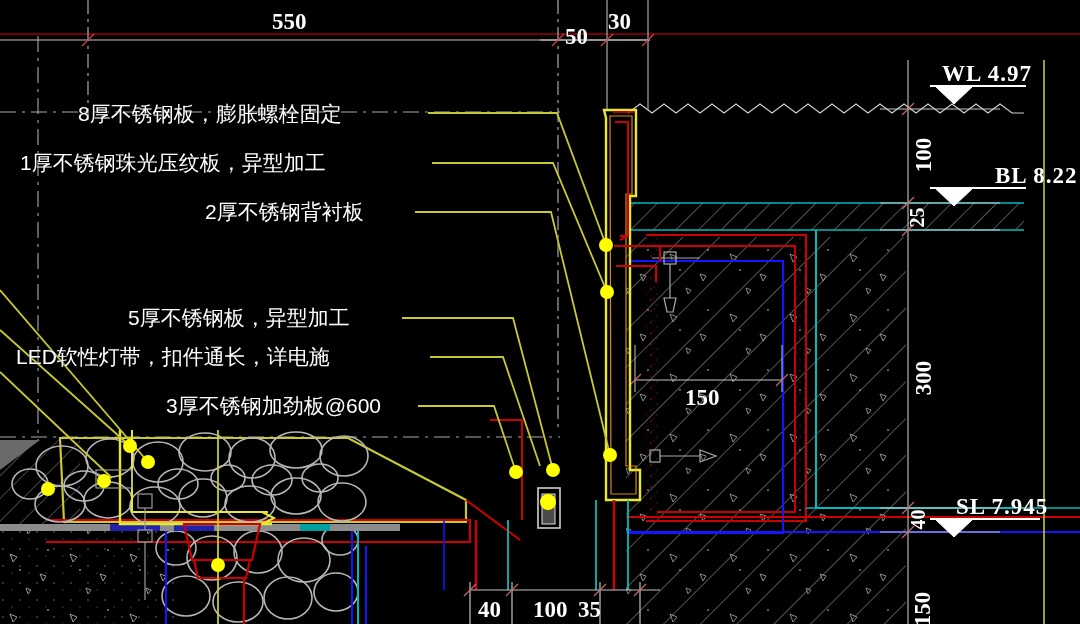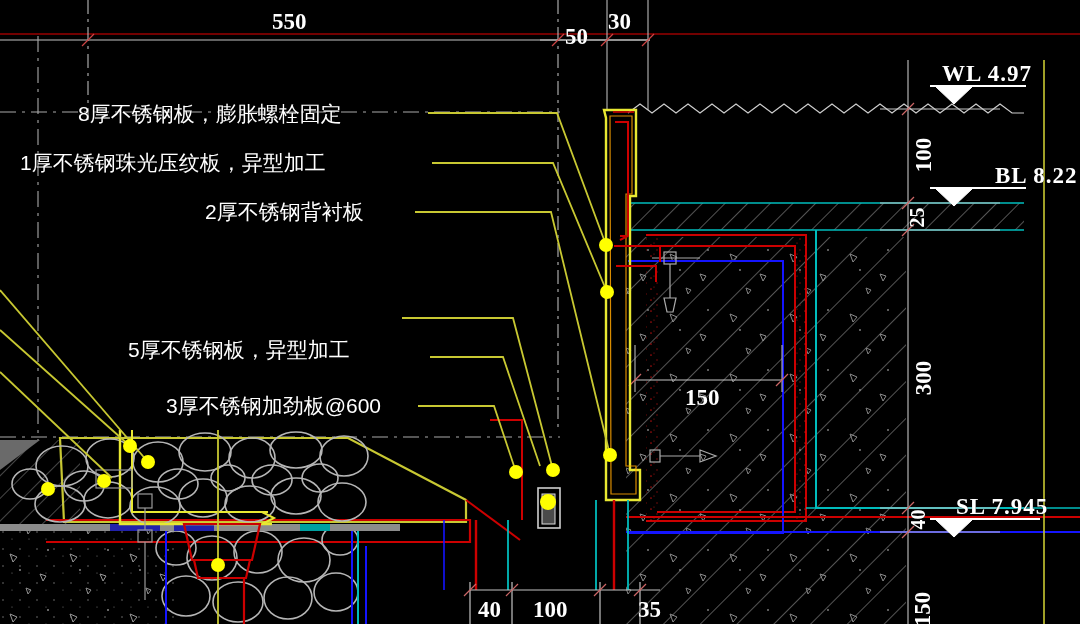--- a/index.html
+++ b/index.html
@@ -337,32 +337,33 @@
 
   </svg>
 
   <div class="lbl dimtxt" style="left:272px;top:9px;">550</div>
   <div class="lbl dimtxt" style="left:565px;top:24px;">50</div>
   <div class="lbl dimtxt" style="left:608px;top:9px;">30</div>
 
   <div class="lbl note" style="left:78px;top:103px;">8厚不锈钢板，膨胀螺栓固定</div>
   <div class="lbl note" style="left:20px;top:152px;">1厚不锈钢珠光压纹板，异型加工</div>
   <div class="lbl note" style="left:205px;top:201px;">2厚不锈钢背衬板</div>
-  <div class="lbl note" style="left:128px;top:307px;margin-top:32px;">5厚不锈钢板，异型加工</div>
+  <div class="lbl note" style="left:128px;top:307px;">5厚不锈钢板，异型加工</div>
+  <div class="lbl note" style="left:16px;top:346px;">LED软性灯带，扣件通长，详电施</div>
   <div class="lbl note" style="left:166px;top:395px;">3厚不锈钢加劲板@600</div>
 
   <div class="lbl elev" style="left:942px;top:61px;">WL 4.97</div>
   <div class="lbl elev" style="left:995px;top:163px;">BL 8.22</div>
   <div class="lbl elev" style="left:936px;top:494px;margin-left:20px;">SL 7.945</div>
 
   <div class="lbl dimtxt v" style="left:907px;top:142px;transform:rotate(-90deg);">100</div>
   <div class="lbl dimtxt v" style="left:907px;top:206px;transform:rotate(-90deg);font-size:20px;">25</div>
   <div class="lbl dimtxt v" style="left:907px;top:365px;transform:rotate(-90deg);">300</div>
   <div class="lbl dimtxt v" style="left:908px;top:508px;transform:rotate(-90deg);font-size:20px;">40</div>
   <div class="lbl dimtxt v" style="left:906px;top:596px;transform:rotate(-90deg);">150</div>
 
   <div class="lbl dimtxt" style="left:685px;top:385px;">150</div>
 
   <div class="lbl dimtxt" style="left:478px;top:597px;">40</div>
   <div class="lbl dimtxt" style="left:533px;top:597px;">100</div>
-  <div class="lbl dimtxt" style="left:638px;top:597px;">35</div>
+  <div class="lbl dimtxt" style="left:578px;top:597px;">35</div>
 
 </div>
 
 </body></html>

